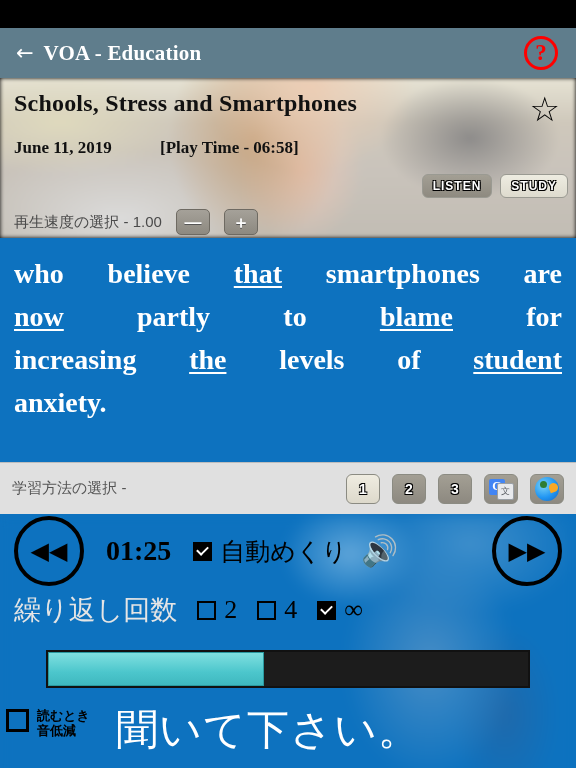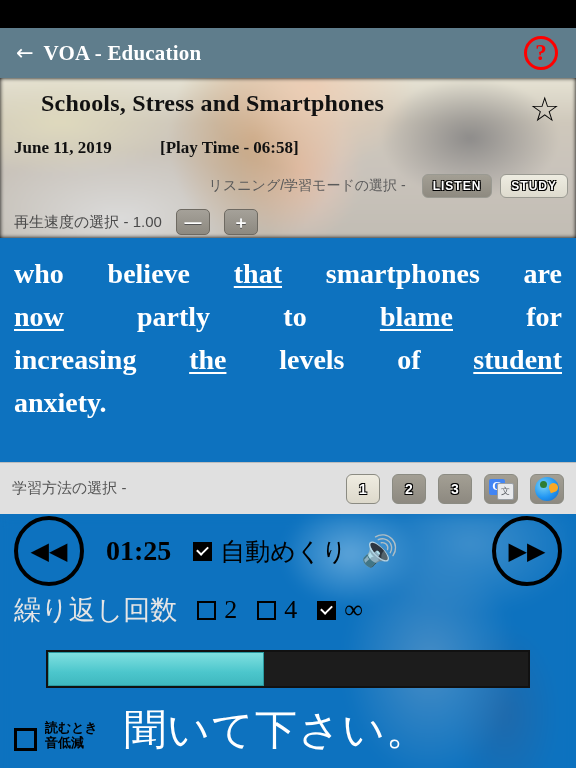--- a/index.html
+++ b/index.html
@@ -47,21 +47,21 @@
       radial-gradient(ellipse 200px 90px at 120px 140px, rgba(222,222,222,.9) 0%, rgba(210,210,210,0) 75%),
       radial-gradient(ellipse 120px 80px at 470px 60px, rgba(120,120,122,.75) 0%, rgba(130,130,132,0) 75%),
       radial-gradient(ellipse 160px 70px at 60px 45px, rgba(225,220,190,.85) 0%, rgba(225,220,190,0) 75%),
       linear-gradient(to bottom, #e6e3d4 0%, #cfc8bb 28%, #c9c3bb 60%, #c2bdb4 100%);
     filter:blur(2px);
   }
   .titleblock .inner{position:relative;z-index:2;height:100%;}
   .article-title{
     position:absolute;left:14px;top:12px;
     font-family:"Liberation Serif",serif;font-weight:bold;font-size:24px;
-    color:#111;letter-spacing:.2px;margin-left:27px;
+    color:#111;letter-spacing:.2px;
   }
   .star-icon{
     position:absolute;right:16px;top:14px;font-size:34px;line-height:1;
     color:#000;font-family:"DejaVu Sans",sans-serif;
   }
   .meta-row{
     position:absolute;left:14px;top:60px;
     font-family:"Liberation Serif",serif;font-weight:bold;font-size:17px;color:#111;
   }
   .meta-row .playtime{margin-left:44px;}
@@ -210,21 +210,21 @@
   .progress{
     position:absolute;left:46px;top:136px;width:484px;height:38px;
     background:#1c1c1c;border:2px solid #111;box-sizing:border-box;
   }
   .progress .fill{
     height:100%;background:linear-gradient(to bottom,#7fe0e0,#4cc6cc 60%,#3fb8bf);
     border:1px solid #2a9aa0;box-sizing:border-box;
   }
 
   .bottom-row{
-    position:absolute;left:14px;top:195px;display:flex;align-items:flex-end;
+    position:absolute;left:6px;top:195px;display:flex;align-items:flex-start;
   }
   .lower-cbox{
     width:23px;height:23px;border:3px solid #000;box-sizing:border-box;flex:0 0 auto;
   }
   .lower-label{
     margin-left:8px;font-size:13px;font-weight:bold;line-height:1.15;color:#000;
     font-family:"DejaVu Sans",sans-serif;
   }
   .big-jp{
     margin-left:26px;font-size:42px;color:#fff;font-family:"DejaVu Sans",sans-serif;
@@ -247,21 +247,20 @@
   <div class="titleblock">
     <div class="photo-bg"></div>
     <div class="inner">
       <div class="article-title">Schools, Stress and Smartphones</div>
       <div class="star-icon">☆</div>
       <div class="meta-row">
         <span>June 11, 2019</span>
         <span class="playtime">[Play Time - 06:58]</span>
       </div>
       <div class="mode-row">
-        <span class="mode-label">リスニング/学習モードの選択 -</span>
         <span class="pillbtn on">LISTEN</span>
         <span class="pillbtn off">STUDY</span>
       </div>
       <div class="speed-row">
         <span class="speed-label">再生速度の選択 - 1.00</span>
         <span class="sqbtn">—</span>
         <span class="sqbtn">＋</span>
       </div>
     </div>
   </div>

